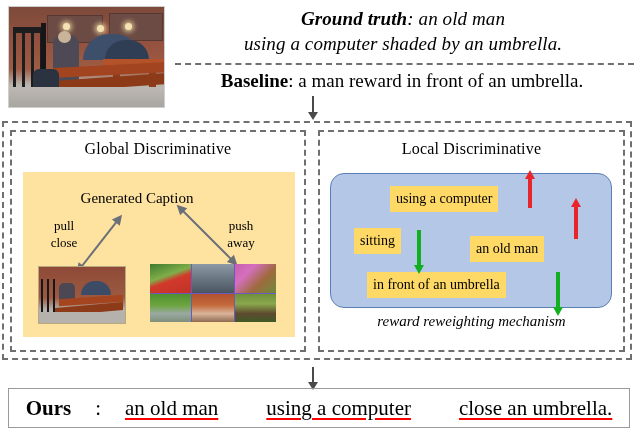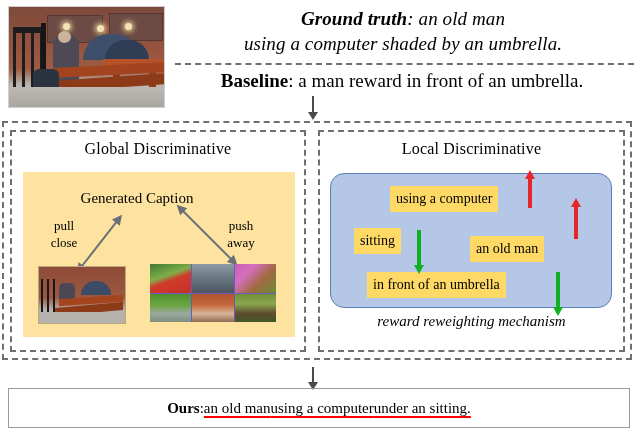--- a/index.html
+++ b/index.html
@@ -124,21 +124,21 @@
   #arrow-green-1{left:417px;top:230px;height:36px;}
   #arrow-green-2{left:556px;top:272px;height:36px;}
 
   #reward-text{left:318px;top:313px;width:307px;text-align:center;
                font-style:italic;font-size:15px;}
 
   
   #arrow-bottom{left:312px;top:367px;height:16px;}
   #ours-box{left:8px;top:388px;width:622px;height:40px;border:1px solid #9a9a9a;box-sizing:border-box;}
   #ours-line{left:8px;top:388px;width:622px;height:41px;display:flex;align-items:center;
-             justify-content:center;font-size:15px;white-space:nowrap;}
+             justify-content:center;font-size:21px;white-space:nowrap;gap:24px;}
   .u-red{text-decoration:underline;text-decoration-color:#ff0000;text-decoration-thickness:2px;
          text-underline-offset:3px;}
 </style>
 </head>
 <body>
 
 <div class="abs" id="top-photo">
   <div class="ph-sky"></div>
   <div class="ph-win" style="left:38px;top:8px;width:54px;height:26px;"></div>
   <div class="ph-win" style="left:100px;top:6px;width:52px;height:26px;"></div>
@@ -250,14 +250,14 @@
 
 <div class="abs down-arrow" id="arrow-bottom"></div>
 <div class="abs" id="ours-box"></div>
 <div class="abs" id="ours-line">
   <span class="cap-b">Ours</span>
     <span>: </span>
     <span class="u-red">an old man</span>
     <span> </span>
     <span class="u-red">using a computer</span>
     <span> </span>
-    <span class="u-red">under an sitting.</span>
+    <span class="u-red">close an umbrella.</span>
 </div>
 
 </body></html>

